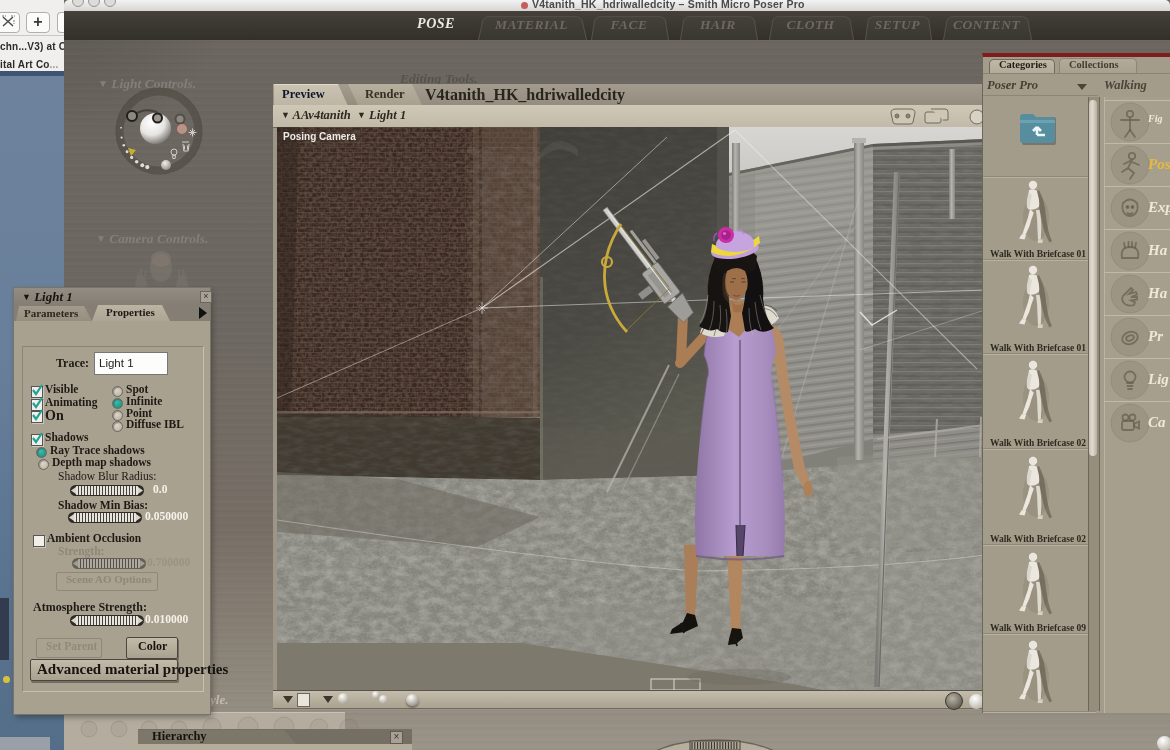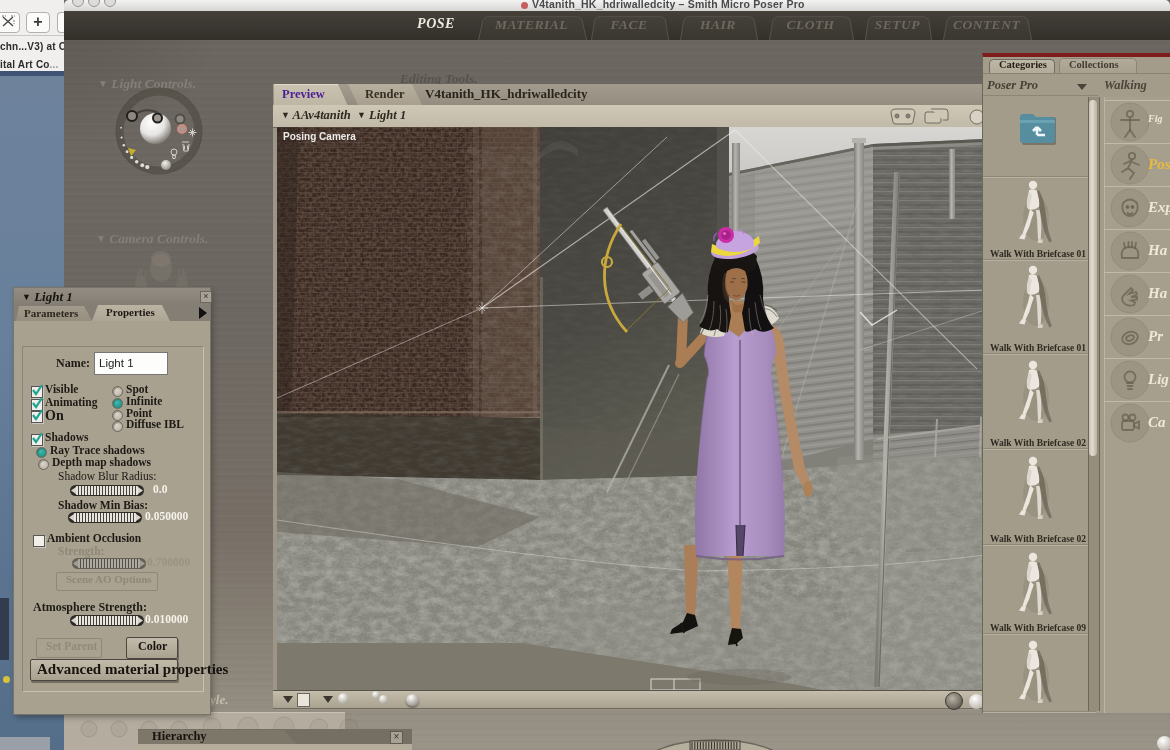--- a/index.html
+++ b/index.html
@@ -99,24 +99,24 @@
 <ellipse cx="33" cy="22" rx="11" ry="14" fill="#7e786f" opacity="0.55"></ellipse>
 <ellipse cx="33" cy="13" rx="10" ry="8" fill="#877d73" opacity="0.5"></ellipse>
 <ellipse cx="13" cy="40" rx="6" ry="11" fill="#7b756c" opacity="0.5"></ellipse>
 <ellipse cx="54" cy="40" rx="6" ry="11" fill="#7b756c" opacity="0.5"></ellipse>
 <path d="M9 32 l2 -6 M13 30 l0 -7 M17 31 l1 -6 M51 31 l0 -7 M55 30 l0 -7 M58 32 l-1 -6" stroke="#7b756c" stroke-width="2" opacity="0.45"></path>
 </svg>
 
 <div class="abs" style="left:273px;top:84px;width:712px;height:626px;background:#9c9588">
  <div class="abs" style="left:0;top:0;width:712px;height:21px;background:linear-gradient(180deg,#a29b8e,#938c7f);border-bottom:1px solid #55514a"></div>
  <div class="abs" style="left:1px;top:0;width:74px;height:21px;background:linear-gradient(180deg,#cbc3b1,#bdb5a3);clip-path:polygon(0 0,calc(100% - 10px) 0,100% 100%,0 100%);border-top:1px solid #dfd8c8"></div>
- <div class="abs ser" style="left:9px;top:3px;font-size:12.5px;font-weight:bold;color:#4c1d95">Preview</div>
+ <div class="abs ser" style="left:9px;top:3px;font-size:12.5px;font-weight:bold;color:#0f172a">Preview</div>
  <div class="abs" style="left:75px;top:0;width:74px;height:21px;background:linear-gradient(180deg,#b8b09e,#a89f8e);clip-path:polygon(0 0,calc(100% - 10px) 0,100% 100%,10px 100%)"></div>
  <div class="abs ser" style="left:92px;top:3px;font-size:12.5px;font-weight:bold;color:#352f24">Render</div>
- <div class="abs ser" style="left:152px;top:2px;font-size:13px;font-weight:bold;color:#2a251c">V4tanith_HK_hdriwalledcity</div>
+ <div class="abs ser" style="left:152px;top:2px;font-size:16px;font-weight:bold;color:#2a251c">V4tanith_HK_hdriwalledcity</div>
  <div class="abs" style="left:0;top:21px;width:712px;height:22px;background:linear-gradient(180deg,#d0c8b6,#c2baa8);border-bottom:1px solid #6a665e"></div>
  <div class="abs ser bi" style="left:8px;top:24px;font-size:12.5px;color:#2e2920"><span style="font-style:normal;font-size:9px;vertical-align:1px">▼</span> AAv4tanith&nbsp; <span style="font-style:normal;font-size:9px;vertical-align:1px">▼</span> Light 1</div>
  <svg class="abs" style="left:616px;top:23px" width="96" height="19" viewBox="0 0 96 19">
   <g fill="#cfc7b5" stroke="#6e6a60" stroke-width="1">
    <path d="M2 6 q0 -4 5 -4 h14 q5 0 5 4 l-2 9 q0 2 -3 2 h-14 q-3 0 -3 -2 z"></path>
    <circle cx="8" cy="9" r="2" fill="#8a8478"></circle>
           <circle cx="19" cy="9" r="2" fill="#8a8478"></circle>
    <rect x="36" y="5" width="16" height="11" rx="2"></rect>
    <path d="M42 2 h14 q3 0 3 3 v8 h-5"></path>
    <circle cx="88" cy="10" r="7" fill="#d8d2c4"></circle>
@@ -601,21 +601,21 @@
  <div class="abs" style="left:0;top:0;width:196px;height:17px;background:linear-gradient(180deg,#928c82,#847e74)"></div>
  <div class="abs ser bi" style="left:8px;top:1px;font-size:13px;color:#17130e"><span style="font-style:normal;font-size:9px;vertical-align:1px">▼</span> Light 1</div>
  <div class="abs" style="left:186px;top:3px;width:10px;height:10px;background:#a9a195;border:1px solid #6b675f;font-size:9px;line-height:9px;text-align:center;color:#3a362e">×</div>
  <div class="abs" style="left:0;top:17px;width:196px;height:16px;background:#847e74"></div>
  <div class="abs" style="left:2px;top:18px;width:76px;height:15px;background:linear-gradient(180deg,#a29a8a,#968e7e);clip-path:polygon(0 100%,3px 0,calc(100% - 8px) 0,100% 100%)"></div>
  <div class="abs ser" style="left:10px;top:19px;font-size:11px;font-weight:bold;color:#2c271e">Parameters</div>
  <div class="abs" style="left:78px;top:17px;width:78px;height:16px;background:linear-gradient(180deg,#bcb4a2,#ada595);clip-path:polygon(0 100%,6px 0,calc(100% - 8px) 0,100% 100%)"></div>
  <div class="abs ser" style="left:92px;top:18px;font-size:11px;font-weight:bold;color:#1d1914">Properties</div>
  <div class="abs" style="left:185px;top:19px;width:0;height:0;border-top:6px solid transparent;border-bottom:6px solid transparent;border-left:8px solid #111"></div>
  <div class="abs" style="left:8px;top:58px;width:180px;height:344px;border-top:1px solid #8b8477;border-left:1px solid #8b8477;border-bottom:1px solid #c9c1af;border-right:1px solid #c9c1af"></div>
- <div class="abs ser" style="left:42px;top:68px;font-size:12px;font-weight:bold;color:#1d1a15">Name:</div>
+ <div class="abs ser" style="left:42px;top:68px;font-size:12px;font-weight:bold;color:#1d1a15">Trace:</div>
  <div class="abs" style="left:80px;top:64px;width:68px;height:21px;background:#fdfdfb;border:1px solid #777;font-size:11.5px;color:#222;line-height:21px;padding-left:4px">Light 1</div>
 <div class="abs" style="left:17px;top:98px;width:10px;height:10px;background:#f2efe8;border:1px solid #555;box-shadow:1px 1px 0 rgba(255,255,255,0.4)"></div>
       <svg class="abs" style="left:17px;top:95px" width="14" height="14" viewBox="0 0 14 14">
         <path d="M2 7 l3 4 6 -9" stroke="#1fa396" stroke-width="2.2" fill="none"></path>
       </svg>
       <div class="abs ser" style="left:31px;top:95px;font-size:11.5px;font-weight:bold;color:#1d1a15;white-space:nowrap">Visible</div>
       <div class="abs" style="left:17px;top:111px;width:10px;height:10px;background:#f2efe8;border:1px solid #555;box-shadow:1px 1px 0 rgba(255,255,255,0.4)"></div>
       <svg class="abs" style="left:17px;top:108px" width="14" height="14" viewBox="0 0 14 14">
         <path d="M2 7 l3 4 6 -9" stroke="#1fa396" stroke-width="2.2" fill="none"></path>
       </svg>

